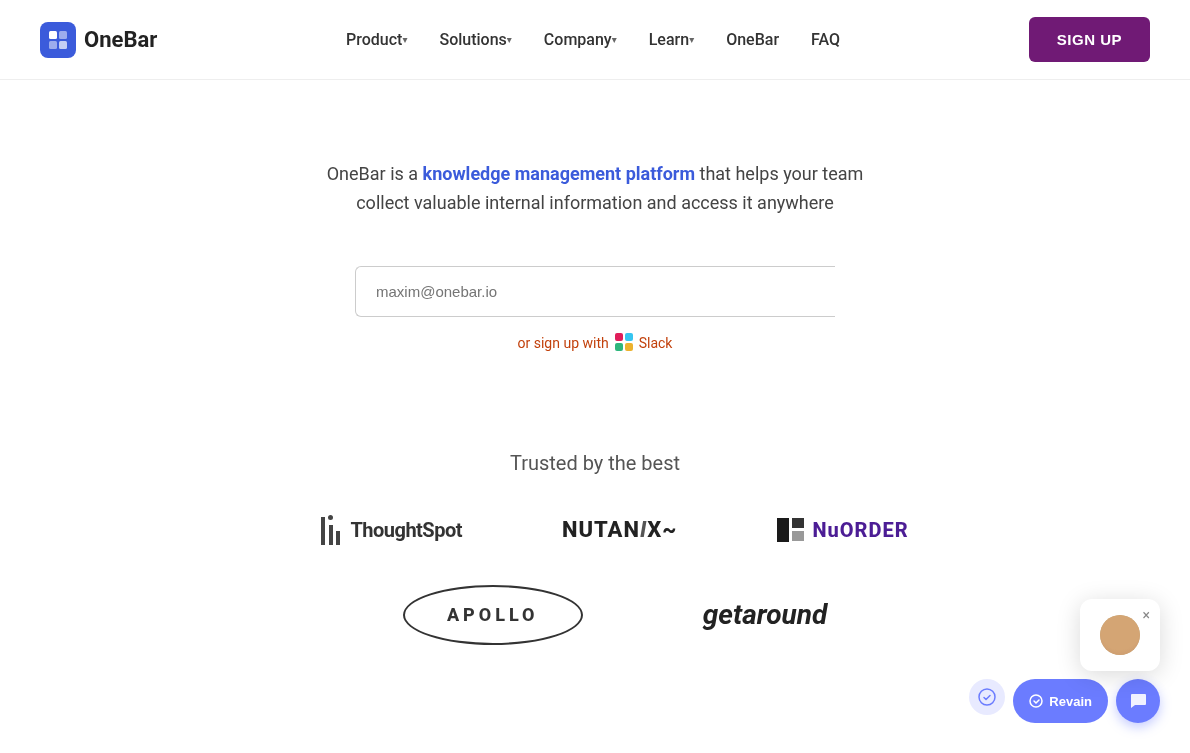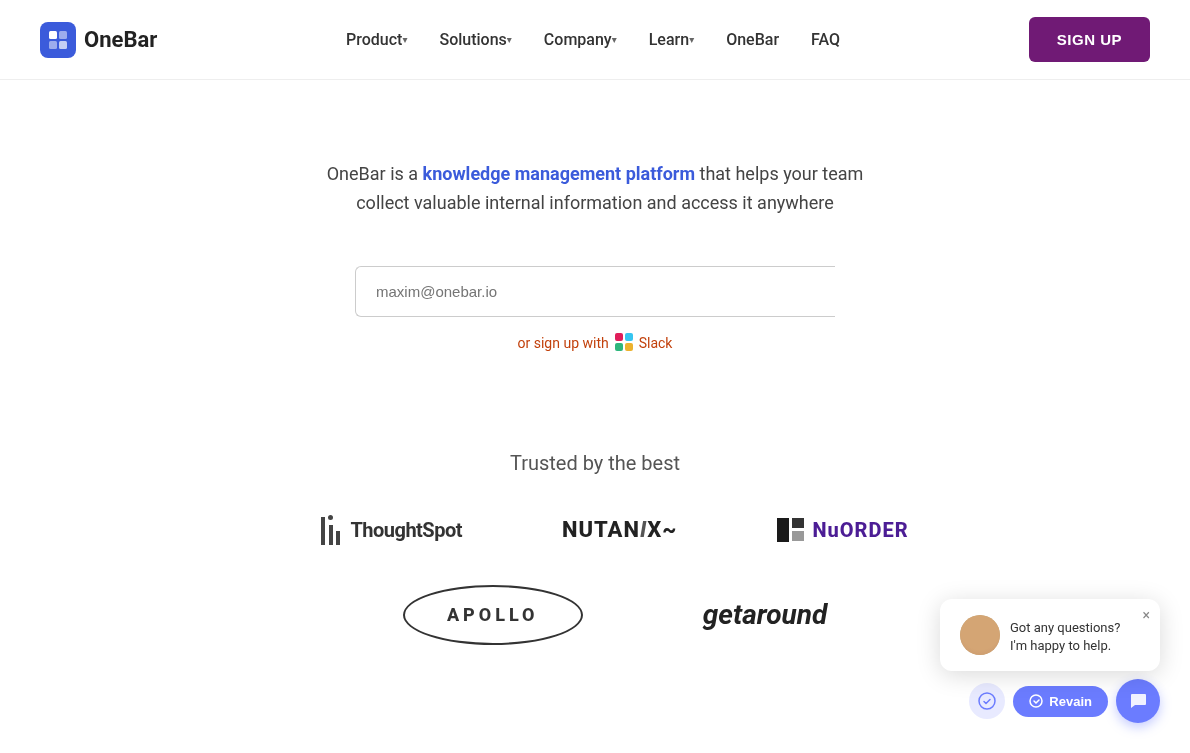--- a/index.html
+++ b/index.html
@@ -118,21 +118,21 @@
       width: 40px; height: 40px; border-radius: 50%; background: #c8a87a;
       flex-shrink: 0; display: flex; align-items: center; justify-content: center;
       overflow: hidden;
     }
     .chat-avatar-face {
       width: 40px; height: 40px; border-radius: 50%;
       background: radial-gradient(circle at 50% 40%, #d4a574 60%, #c8956c 100%);
       position: relative;
     }
     .chat-text { font-size: 13px; color: #333; line-height: 1.4; padding-top: 4px; }
-    .chat-buttons { display: flex; align-items: center; gap: 8px; }
+    .chat-buttons { display: flex; gap: 8px; }
     .revain-btn {
       background: #6b7cff; color: #fff; border: none; border-radius: 50px;
       padding: 8px 16px; font-size: 13px; font-weight: 600; cursor: pointer;
       display: flex; align-items: center; gap: 6px;
     }
     .chat-bubble-btn {
       width: 44px; height: 44px; background: #6b7cff; border-radius: 50%;
       display: flex; align-items: center; justify-content: center; cursor: pointer;
       box-shadow: 0 4px 12px rgba(107,124,255,0.4);
     }
@@ -252,21 +252,20 @@
     </div>
   </div>
 </section>
 
 <div class="chat-widget">
   <div class="chat-popup">
     <span class="chat-close">×</span>
     <div class="chat-avatar">
       <div class="chat-avatar-face"></div>
     </div>
-    <span class="chat-text">Got any questions? I'm happy to help.</span>
   </div>
   <div class="chat-buttons">
     <div style="width:36px;height:36px;background:#e8eaff;border-radius:50%;display:flex;align-items:center;justify-content:center;cursor:pointer;">
       <svg width="18" height="18" viewBox="0 0 18 18" fill="none">
         <circle cx="9" cy="9" r="8" stroke="#6b7cff" stroke-width="1.5"></circle>
         <path d="M6 9.5l2 2 4-4" stroke="#6b7cff" stroke-width="1.5" stroke-linecap="round" stroke-linejoin="round"></path>
       </svg>
     </div>
     <button class="revain-btn">
       <svg width="14" height="14" viewBox="0 0 14 14" fill="none">

